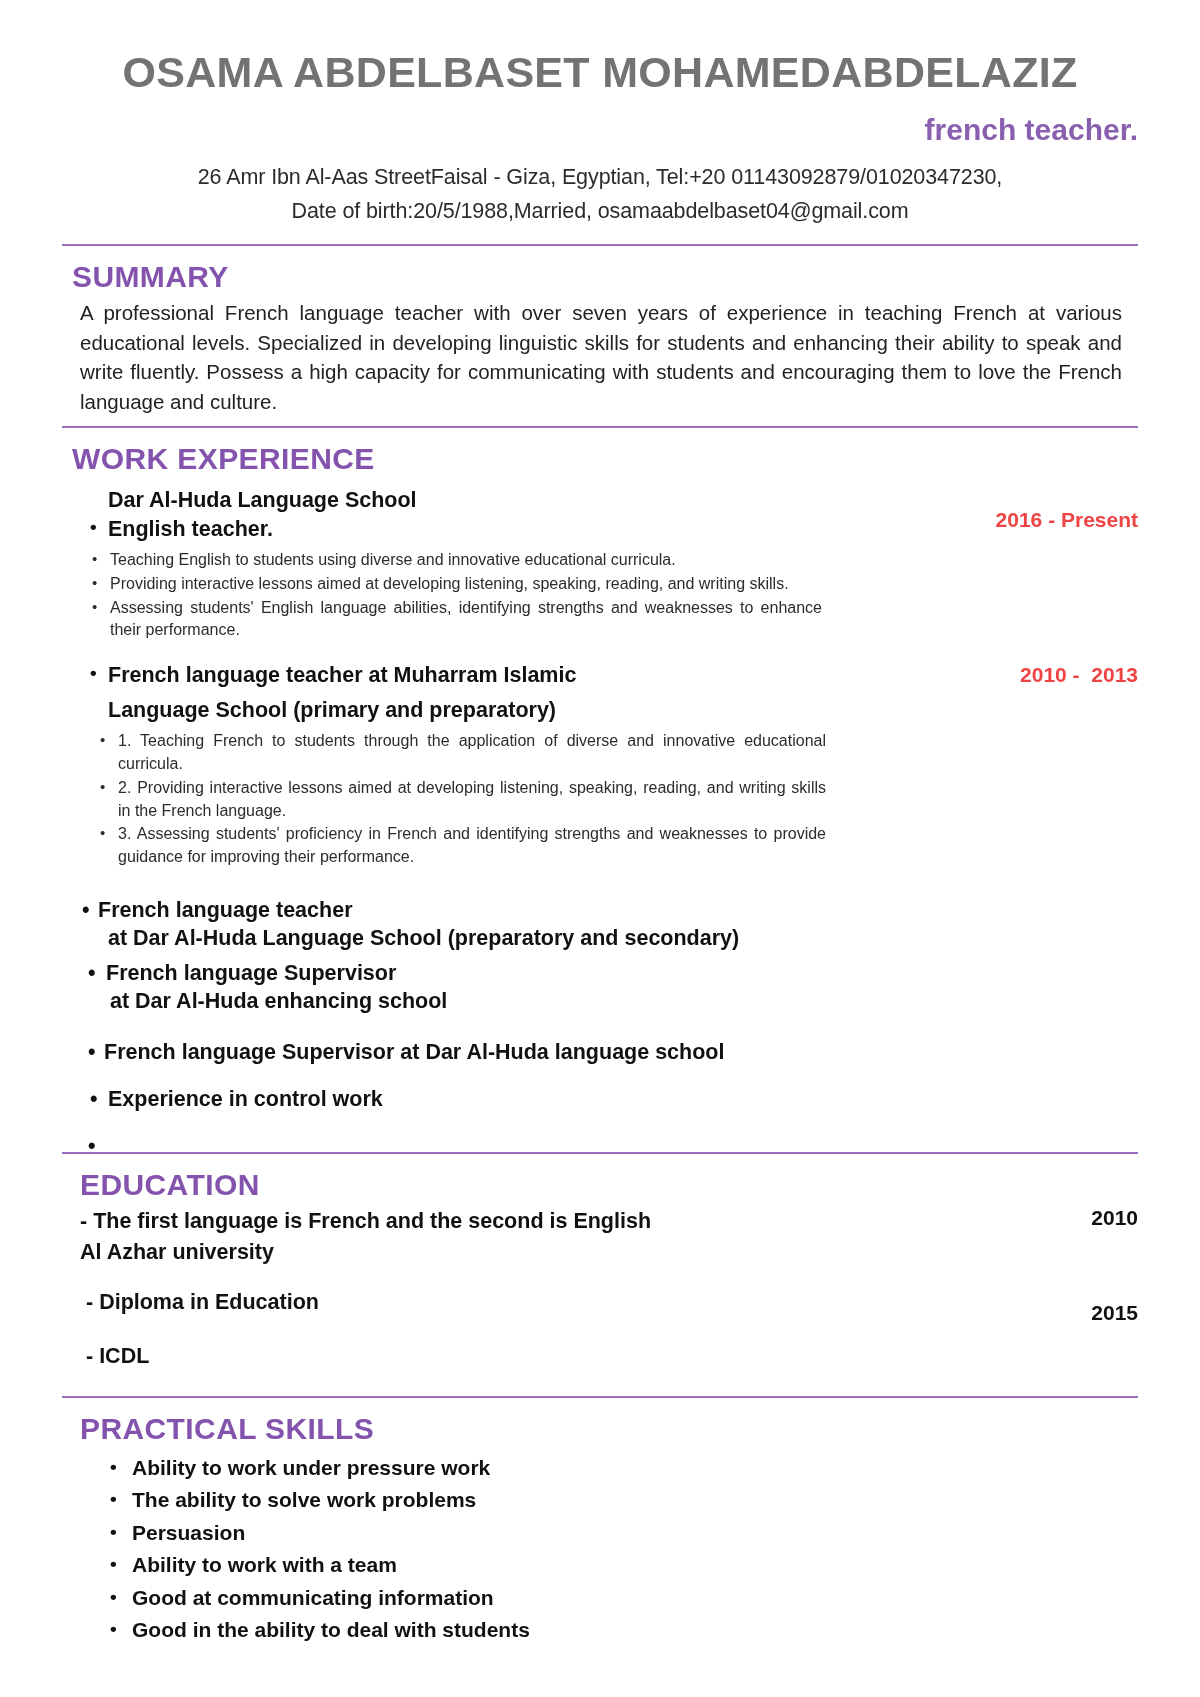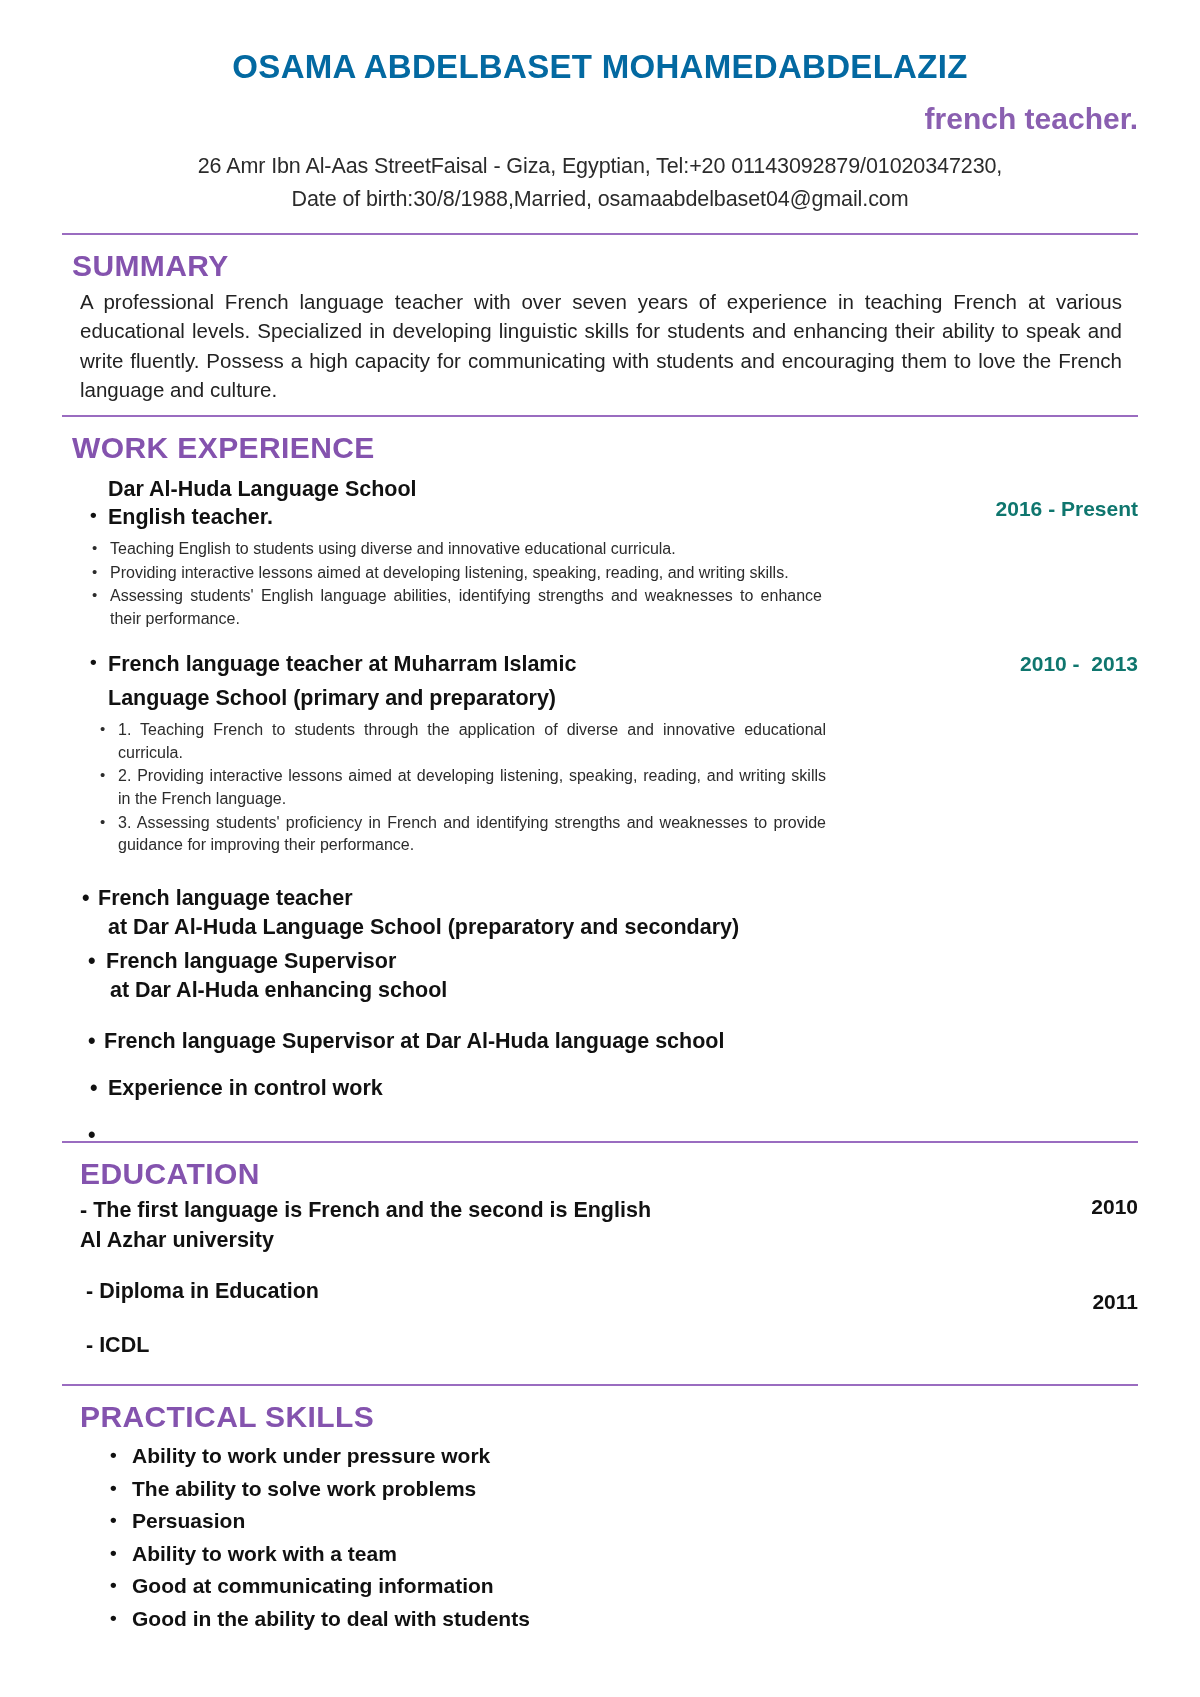--- a/index.html
+++ b/index.html
@@ -19,23 +19,23 @@
     width: 1200px;
     height: 1697px;
     box-sizing: border-box;
     padding: 40px 62px 0 62px;
     position: relative;
   }
 
   
   .name {
     text-align: center;
-    font-size: 33px;
-    font-weight: bold;
-    color: #0369a1;
+    font-size: 43px;
+    font-weight: bold;
+    color: #737373;
     letter-spacing: 0.3px;
     line-height: 1.15;
     margin: 8px 0 0 0;
   }
   .job-title {
     text-align: right;
     font-size: 30px;
     font-weight: bold;
     color: #8a5fb0;
     margin: 16px 0 0 0;
@@ -85,21 +85,21 @@
   .exp-row {
     display: flex;
     align-items: flex-start;
     justify-content: space-between;
   }
   .exp-titles { flex: 1 1 auto; }
   .exp-date {
     flex: 0 0 auto;
     font-size: 21px;
     font-weight: bold;
-    color: #0f766e;
+    color: #ef4444;
     white-space: pre;
     padding-left: 20px;
   }
   .exp-date.pos1 { margin-top: 28px; }
   .exp-date.pos2 { margin-top: 2px; }
 
   .title-line {
     font-size: 21.5px;
     font-weight: bold;
     color: #111;
@@ -200,21 +200,21 @@
 </style>
 </head>
 <body>
 
 <div class="page">
 
   <div class="name">OSAMA ABDELBASET MOHAMEDABDELAZIZ</div>
   <div class="job-title">french teacher.</div>
   <div class="contact">
     <div>26 Amr Ibn Al-Aas StreetFaisal - Giza, Egyptian, Tel:+20 01143092879/01020347230,</div>
-    <div>Date of birth:30/8/1988,Married,  osamaabdelbaset04@gmail.com</div>
+    <div>Date of birth:20/5/1988,Married,  osamaabdelbaset04@gmail.com</div>
   </div>
 
   <div class="rule r1"></div>
 
   <div class="section-head">SUMMARY</div>
   <div class="summary-text">A professional French language teacher with over seven years of experience in teaching French at various educational levels. Specialized in developing linguistic skills for students and enhancing their ability to speak and write fluently. Possess a high capacity for communicating with students and encouraging them to love the French language and culture.</div>
 
   <div class="rule r2"></div>
 
   <div class="section-head">WORK EXPERIENCE</div>
@@ -298,21 +298,21 @@
       <div class="edu-line">- The first language is French and the second is English</div>
       <div class="edu-line">Al Azhar university</div>
     </div>
     <div class="edu-year">2010</div>
   </div>
 
   <div class="edu-row" style="margin-left:18px;margin-top:20px;">
     <div class="edu-left">
       <div class="edu-line" style="padding-left:6px;">- Diploma in Education</div>
     </div>
-    <div class="edu-year" style="margin-top:14px;">2011</div>
+    <div class="edu-year" style="margin-top:14px;">2015</div>
   </div>
 
   <div class="edu-row" style="margin-left:18px;margin-top:16px;">
     <div class="edu-left">
       <div class="edu-line" style="padding-left:6px;"> - ICDL</div>
     </div>
     <div class="edu-year"></div>
   </div>
 
   <div class="rule r4" style="margin-top:24px;"></div>

